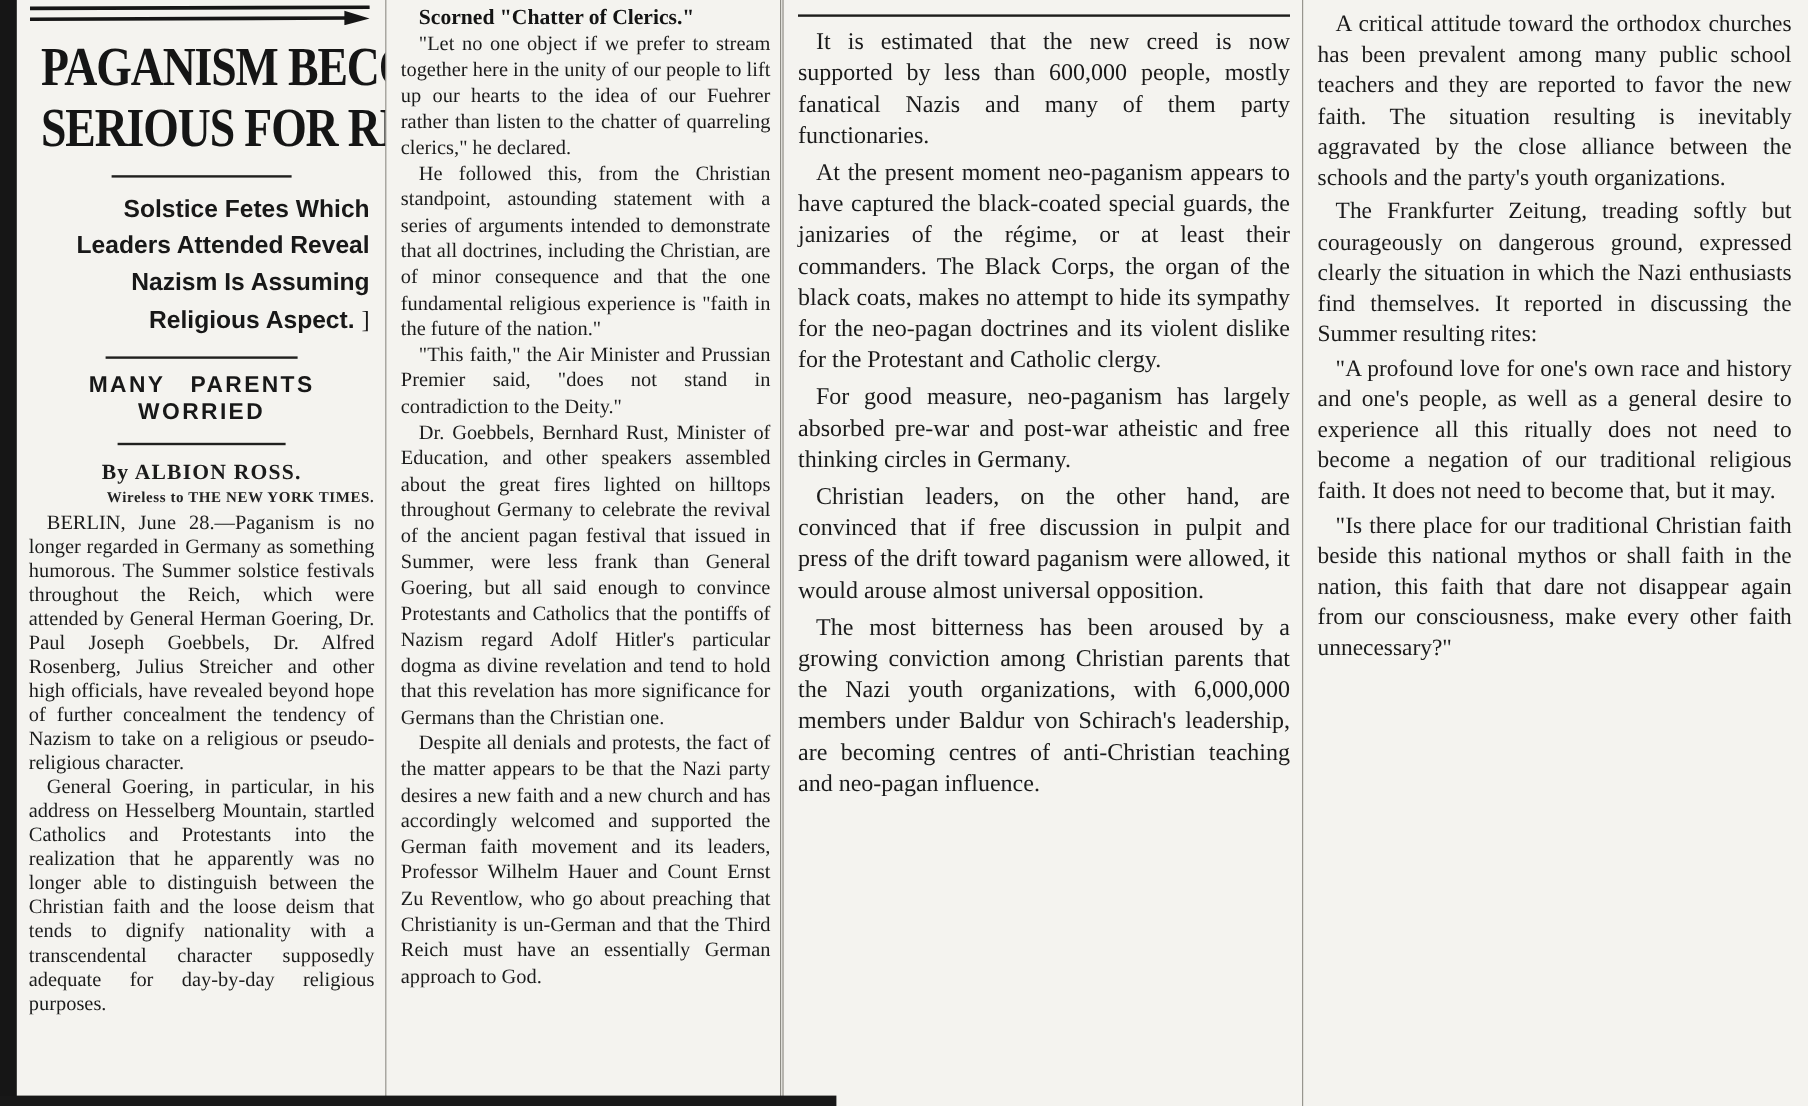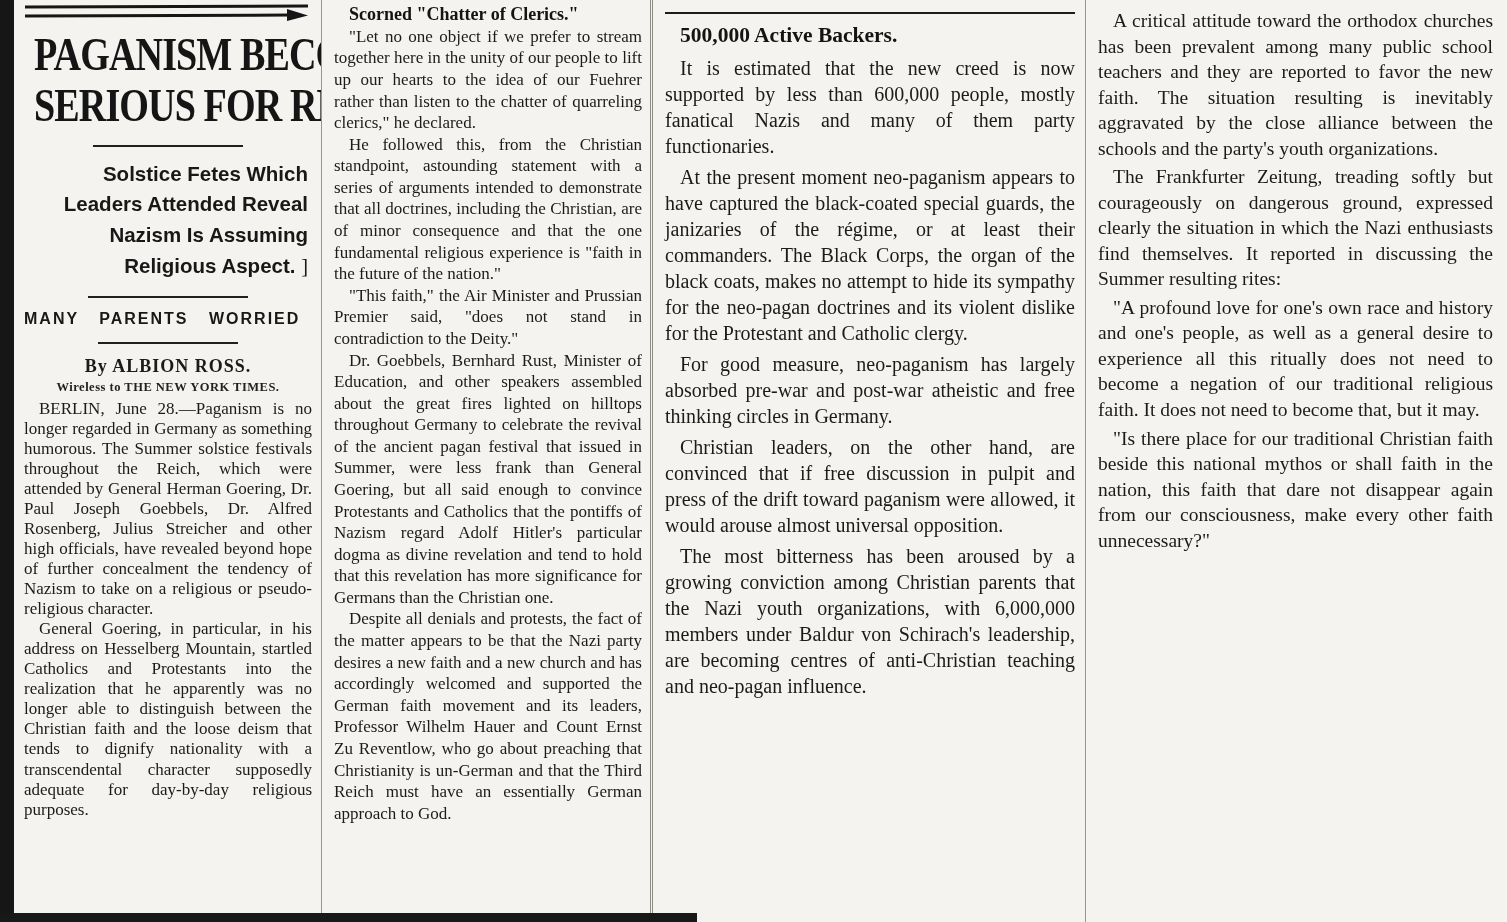--- a/index.html
+++ b/index.html
@@ -53,29 +53,29 @@
   .rule-b { width: 160px; }
   .rule-c { width: 140px; }
   .deck {
     font-family: "Liberation Sans", sans-serif;
     font-weight: 700; font-size: 20.5px; line-height: 1.5;
     text-align: right; color: #181818; padding: 0 4px;
   }
   .deck-mark { font-family: "Liberation Serif", serif; font-weight: 400; }
   .kicker {
     font-family: "Liberation Sans", sans-serif;
-    font-weight: 700; font-size: 16px; letter-spacing: 2px; word-spacing: 14px;
-    color: #181818;
+    font-weight: 700; font-size: 19px; letter-spacing: 2px; word-spacing: 14px;
+    text-align: center; color: #181818;
   }
   .byline {
     text-align: center; font-weight: 700; font-size: 18px;
     letter-spacing: 1px; margin-top: 10px;
   }
   .wire-credit {
-    text-align: center; font-size: 12.5px; letter-spacing: 0.5px;
+    text-align: right; font-size: 12.5px; letter-spacing: 0.5px;
     margin: 3px 0 4px 0; font-weight: 700; color: #222;
   }
 
   
   .body p { margin: 0; text-indent: 15px; text-align: justify; }
   .col1 .body { font-size: 17px; line-height: 1.18; }
   .col2 .body { font-size: 17px; line-height: 1.27; }
   .col3 .body { font-size: 20px; line-height: 1.30; }
   .col3 .body p { margin-bottom: 5px; }
   .col4 .body { font-size: 19.5px; line-height: 1.31; }
@@ -132,21 +132,20 @@
         <p>He followed this, from the Christian standpoint, astounding statement with a series of arguments intended to demonstrate that all doctrines, including the Christian, are of minor consequence and that the one fundamental religious experience is "faith in the future of the nation."</p>
         <p>"This faith," the Air Minister and Prussian Premier said, "does not stand in contradiction to the Deity."</p>
         <p>Dr. Goebbels, Bernhard Rust, Minister of Education, and other speakers assembled about the great fires lighted on hilltops throughout Germany to celebrate the revival of the ancient pagan festival that issued in Summer, were less frank than General Goering, but all said enough to convince Protestants and Catholics that the pontiffs of Nazism regard Adolf Hitler's particular dogma as divine revelation and tend to hold that this revelation has more significance for Germans than the Christian one.</p>
         <p>Despite all denials and protests, the fact of the matter appears to be that the Nazi party desires a new faith and a new church and has accordingly welcomed and supported the German faith movement and its leaders, Professor Wilhelm Hauer and Count Ernst Zu Reventlow, who go about preaching that Christianity is un-German and that the Third Reich must have an essentially German approach to God.</p>
       </div>
     </div>
 
     <div class="col col3">
       <div class="col3-top-rule"></div>
       <div class="body">
-        <p class="subhead">500,000 Active Backers.</p>
         <p>It is estimated that the new creed is now supported by less than 600,000 people, mostly fanatical Nazis and many of them party functionaries.</p>
         <p>At the present moment neo-paganism appears to have captured the black-coated special guards, the janizaries of the régime, or at least their commanders. The Black Corps, the organ of the black coats, makes no attempt to hide its sympathy for the neo-pagan doctrines and its violent dislike for the Protestant and Catholic clergy.</p>
         <p>For good measure, neo-paganism has largely absorbed pre-war and post-war atheistic and free thinking circles in Germany.</p>
         <p>Christian leaders, on the other hand, are convinced that if free discussion in pulpit and press of the drift toward paganism were allowed, it would arouse almost universal opposition.</p>
         <p>The most bitterness has been aroused by a growing conviction among Christian parents that the Nazi youth organizations, with 6,000,000 members under Baldur von Schirach's leadership, are becoming centres of anti-Christian teaching and neo-pagan influence.</p>
       </div>
     </div>
 
     <div class="col col4">
       <div class="body">

